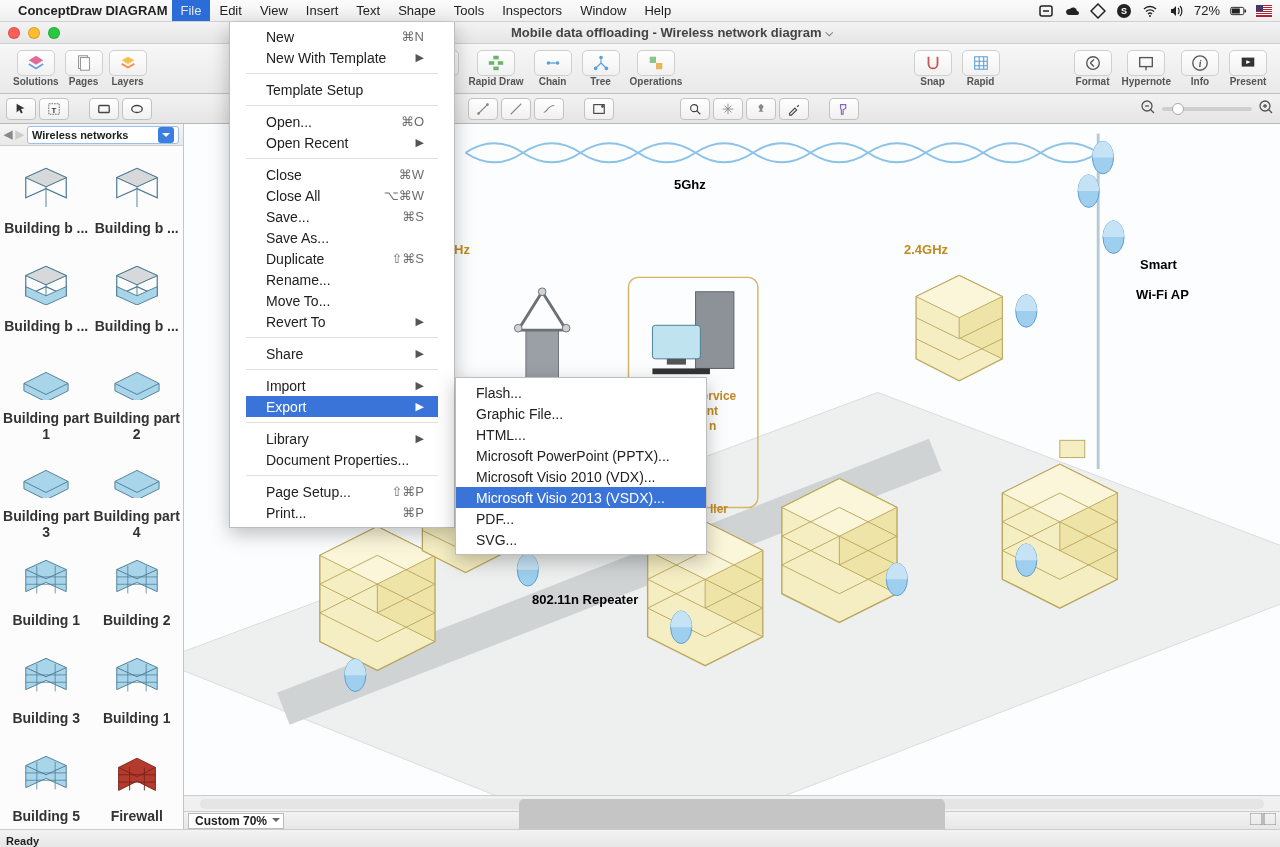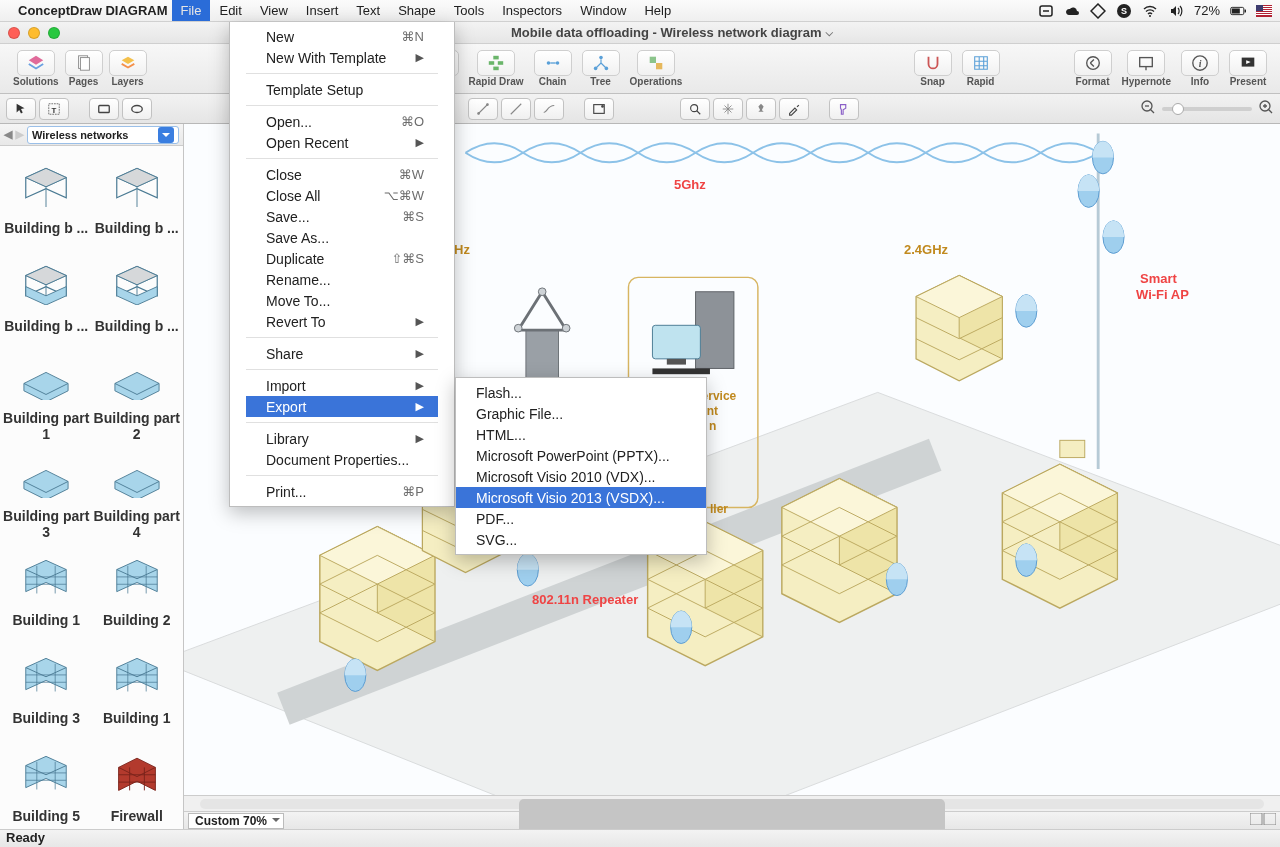--- a/index.html
+++ b/index.html
@@ -100,38 +100,38 @@
   .thumb { width:74px; height:68px; display:flex; align-items:center; justify-content:center;}
   .iso-box { width:60px; height:46px; position:relative;}
   .iso-box svg { width:100%; height:100%;}
 
   
   .canvas-wrap { flex:1; display:flex; flex-direction:column; background:#fafcfe;}
   .canvas { flex:1; position:relative; overflow:hidden; background:#fbfdff;}
   .canvas svg.scene { position:absolute; inset:0; width:100%; height:100%; }
   .canvas .label { position:absolute; font-size:13px; }
   .canvas .label.orange { color:#c18a1f; }
-  .canvas .label.blue { color:#ef4444; }
+  .canvas .label.blue { color:#000000; }
 
   .scrollbar-h { height:16px; background:#f0f0f0; border-top:1px solid #ccc; display:flex;
     align-items:center;}
   .scrollbar-h .track { flex:1; height:10px; margin:0 16px; background:#e5e5e5; border-radius:5px;
     position:relative;}
   .scrollbar-h .thumb { position:absolute; left:30%; width:40%; top:0; bottom:0;
     background:#c5c5c5; border-radius:5px;}
   .custom-zoom { height:18px; border-top:1px solid #ccc; display:flex; align-items:center;
     background:linear-gradient(#f3f3f3,#e7e7e7); font-size:12px;}
   .custom-zoom .combo { border:1px solid #bbb; background:#fff; padding:0 16px 0 6px;
     height:16px; margin-left:4px; position:relative;}
   .custom-zoom .combo:after { content:""; position:absolute; right:3px; top:4px;
     border:4px solid transparent; border-top-color:#666;}
 
   
   .statusbar { height:18px; background:linear-gradient(#f3f3f3,#e7e7e7);
-    border-top:1px solid #ccc; font-size:13px; padding:0 6px; display:flex; align-items:flex-start;}
+    border-top:1px solid #ccc; font-size:11px; padding:0 6px; display:flex; align-items:flex-end;}
 </style>
 </head>
 <body>
 
 <div class="mac-menubar">
   <span class="apple-logo"></span>
   <span class="app-name">ConceptDraw DIAGRAM</span>
   <div id="menubar-items" style="display:flex;height:100%">
       <div class="menu-item active">File</div>
       <div class="menu-item">Edit</div>
@@ -272,20 +272,24 @@
     <div class="dd-sep"></div>
     <div class="dd-item">
       <span>Library</span>
       <span class="arrow">▶</span>
     </div>
     <div class="dd-item">
       <span>Document Properties...</span>
     </div>
     <div class="dd-sep"></div>
     <div class="dd-item">
+      <span>Page Setup...</span>
+      <span class="shortcut">⇧⌘P</span>
+    </div>
+    <div class="dd-item">
       <span>Print...</span>
       <span class="shortcut">⌘P</span>
     </div>
   </div>
 <div class="submenu" id="export-submenu">
     <div class="dd-item">Flash...</div>
     <div class="dd-item">Graphic File...</div>
     <div class="dd-item">HTML...</div>
     <div class="dd-item">Microsoft PowerPoint (PPTX)...</div>
     <div class="dd-item">Microsoft Visio 2010 (VDX)...</div>
@@ -802,21 +806,21 @@
               <use href="#ap-bubble"></use>
             </g>
           <g transform="translate(855,195)">
               <use href="#ap-bubble"></use>
             </g>
         </svg>
 
         <span class="label blue" style="left:490px;top:53px">5Ghz</span>
         <span class="label orange" style="left:270px;top:118px">Hz</span>
         <span class="label orange" style="left:720px;top:118px">2.4GHz</span>
-        <span class="label blue" style="left:956px;top:147px">Smart</span>
+        <span class="label blue" style="left:956px;top:133px">Smart</span>
         <span class="label blue" style="left:952px;top:163px">Wi-Fi AP</span>
         <span class="label orange" style="left:457px;top:265px;font-size:12px">Wireless Service</span>
         <span class="label orange" style="left:516px;top:280px;font-size:12px">ent</span>
         <span class="label orange" style="left:525px;top:295px;font-size:12px">n</span>
         <span class="label orange" style="left:526px;top:378px;font-size:12px">ller</span>
         <span class="label blue" style="left:348px;top:468px">802.11n Repeater</span>
       </div>
 
       <div class="scrollbar-h">
         <div class="track">

